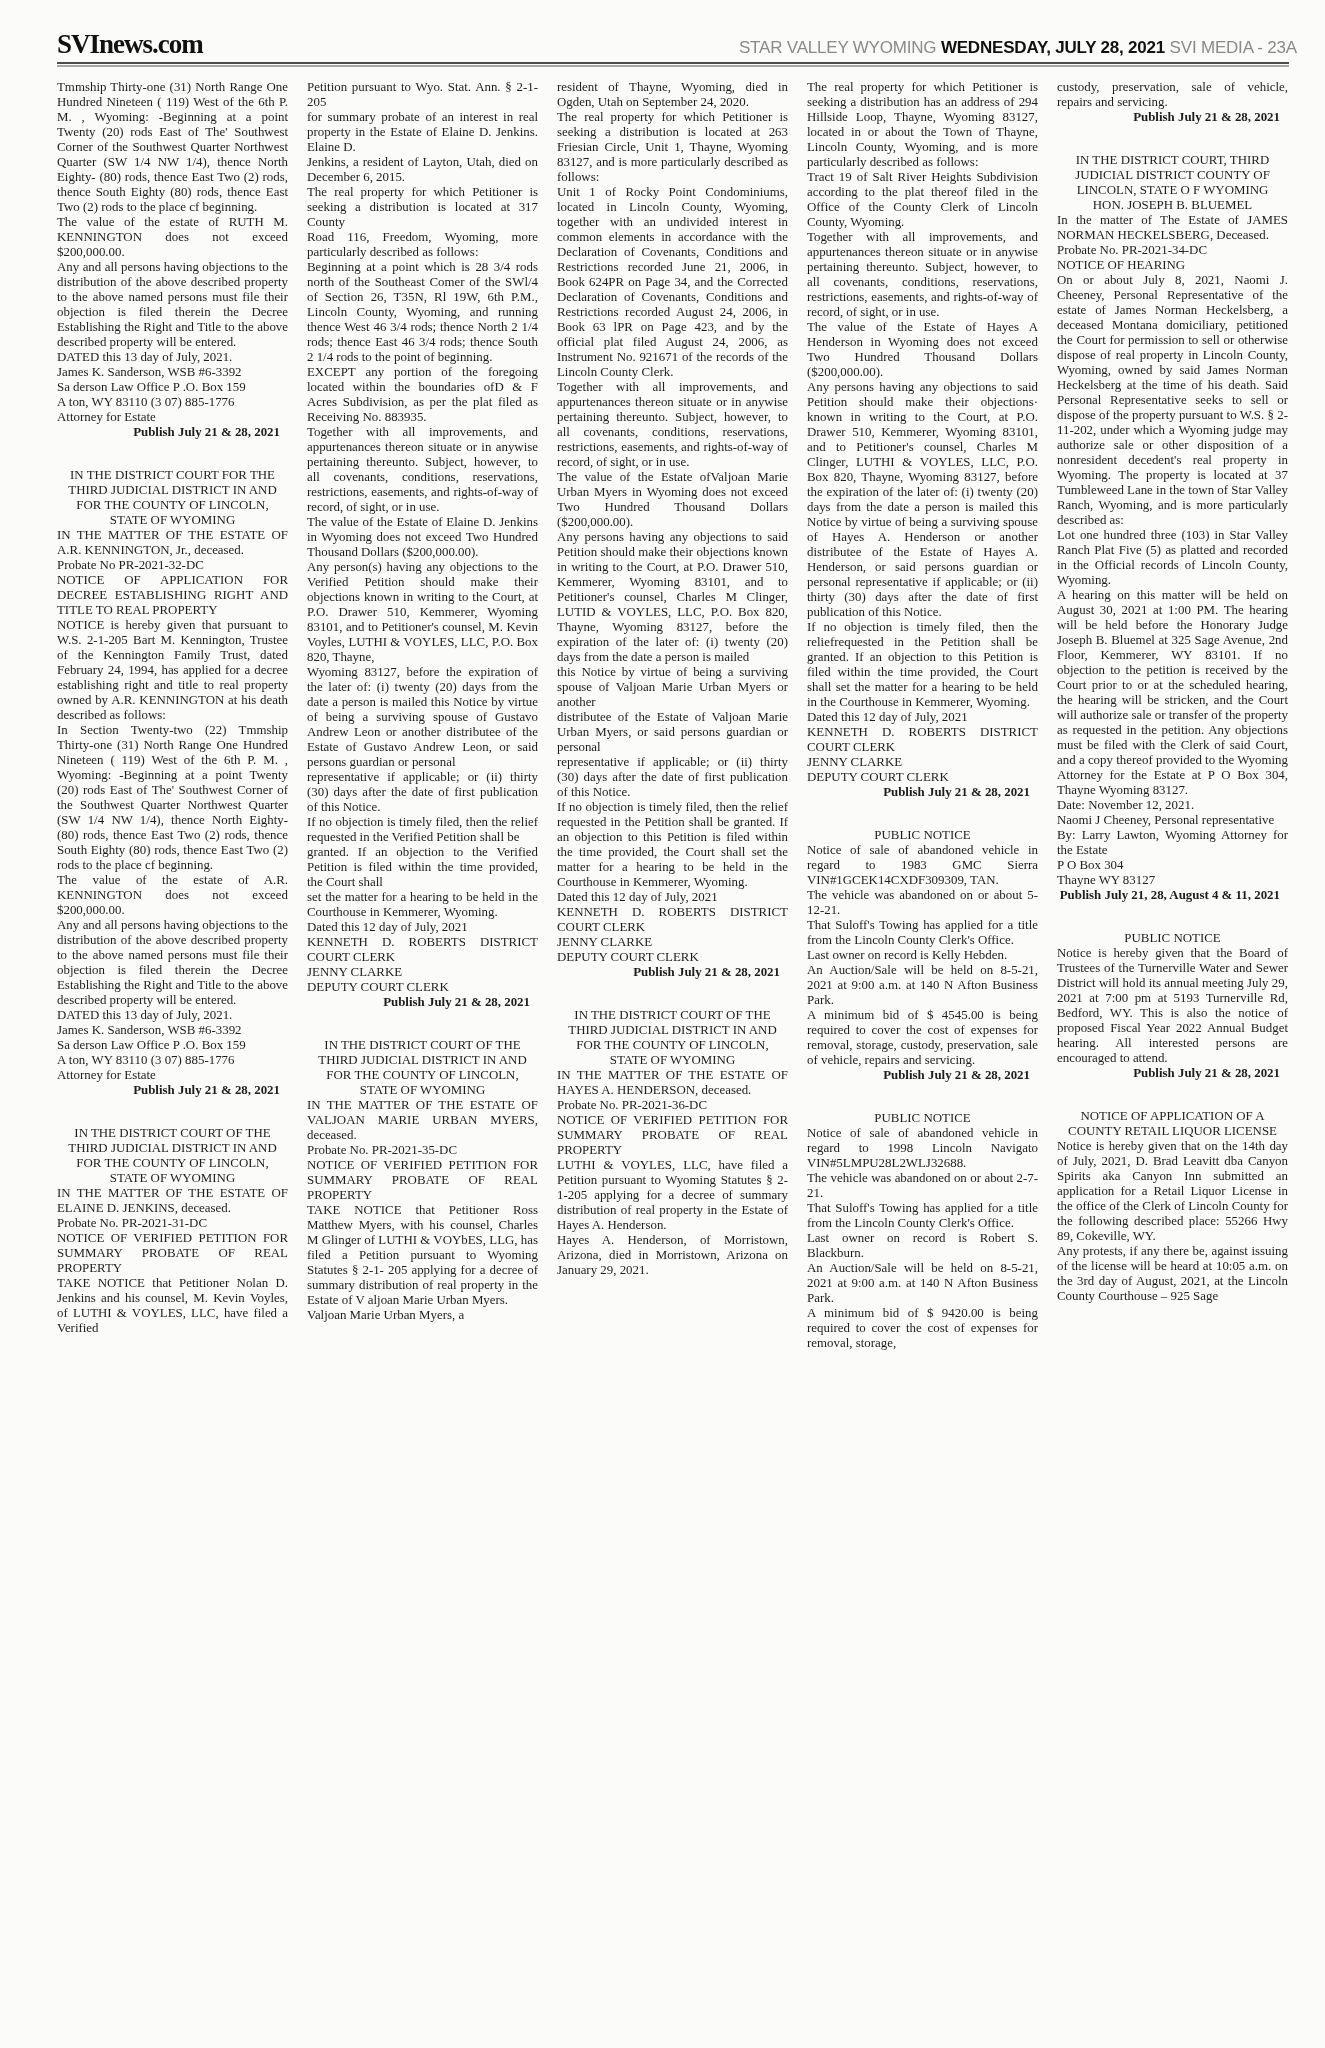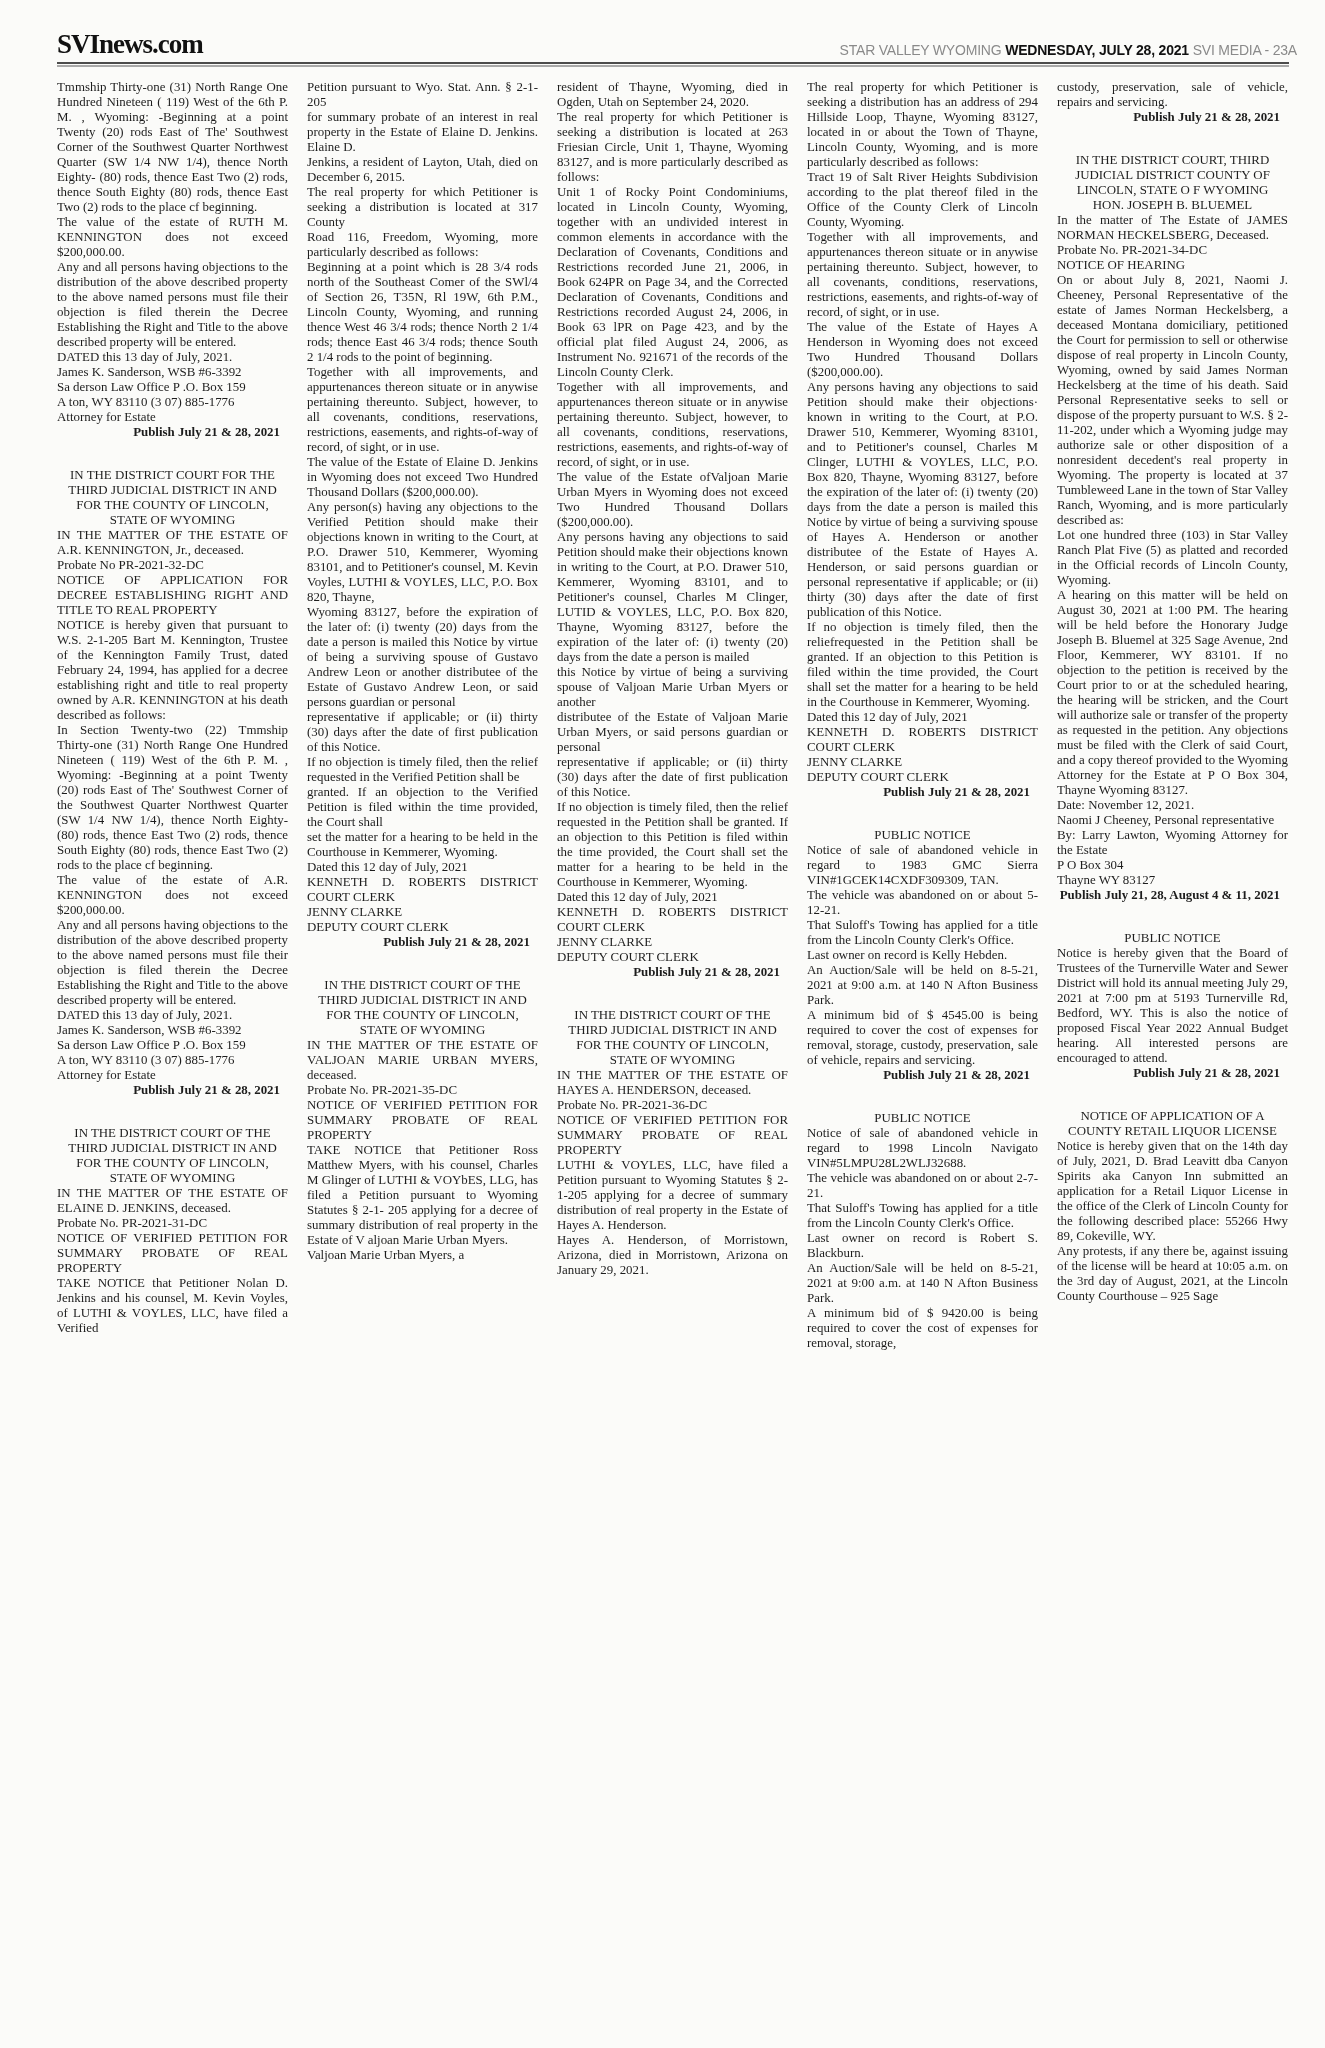--- a/index.html
+++ b/index.html
@@ -10,21 +10,21 @@
   }
   
   .masthead { position:absolute; top:34px; left:57px; right:28px; height:26px; }
   .logo {
     position:absolute; left:0; bottom:0;
     font-family:"Liberation Serif", serif; font-weight:bold;
     font-size:27px; letter-spacing:-1px; color:#111;
   }
   .mast-right {
     position:absolute; right:0; bottom:2px;
-    font-family:"Liberation Sans", sans-serif; font-size:14px;
+    font-family:"Liberation Sans", sans-serif; font-size:17px;
     letter-spacing:-0.2px; color:#8a8a8a; white-space:nowrap;
   }
   .mast-right .date { color:#111; font-weight:bold; }
   .rule-wrap { position:absolute; top:62px; left:57px; right:36px; }
   .rule-dark  { height:2px; background:#4c4c4c; }
   .rule-light { height:2px; background:#a9a9a9; margin-top:1px; }
   
   .cols {
     position:absolute; top:80px; left:57px;
     display:flex; gap:19px;
@@ -84,20 +84,21 @@
         <p class="b-p">NOTICE OF VERIFIED PETITION FOR SUMMARY PROBATE OF REAL PROPERTY</p>
         <p class="b-p">TAKE NOTICE that Petitioner Nolan D. Jenkins and his counsel, M. Kevin Voyles, of LUTHI &amp; VOYLES, LLC, have filed a Verified</p>
       </div>
     <div class="col">
         <p class="b-p">Petition pursuant to Wyo. Stat. Ann. § 2-1-205</p>
         <p class="b-p">for summary probate of an interest in real property in the Estate of Elaine D. Jenkins. Elaine D.</p>
         <p class="b-p">Jenkins, a resident of Layton, Utah, died on December 6, 2015.</p>
         <p class="b-p">The real property for which Petitioner is seeking a distribution is located at 317 County</p>
         <p class="b-p">Road 116, Freedom, Wyoming, more particularly described as follows:</p>
         <p class="b-p">Beginning at a point which is 28 3/4 rods north of the Southeast Comer of the SWl/4 of Section 26, T35N, Rl 19W, 6th P.M., Lincoln County, Wyoming, and running thence West 46 3/4 rods; thence North 2 1/4 rods; thence East 46 3/4 rods; thence South 2 1/4 rods to the point of beginning.</p>
+        <p class="b-p">EXCEPT any portion of the foregoing located within the boundaries ofD &amp; F Acres Subdivision, as per the plat filed as Receiving No. 883935.</p>
         <p class="b-p">Together with all improvements, and appurtenances thereon situate or in anywise pertaining thereunto. Subject, however, to all covenants, conditions, reservations, restrictions, easements, and rights-of-way of record, of sight, or in use.</p>
         <p class="b-p">The value of the Estate of Elaine D. Jenkins in Wyoming does not exceed Two Hundred Thousand Dollars ($200,000.00).</p>
         <p class="b-p">Any person(s) having any objections to the Verified Petition should make their objections known in writing to the Court, at P.O. Drawer 510, Kemmerer, Wyoming 83101, and to Petitioner's counsel, M. Kevin Voyles, LUTHI &amp; VOYLES, LLC, P.O. Box 820, Thayne,</p>
         <p class="b-p">Wyoming 83127, before the expiration of the later of: (i) twenty (20) days from the date a person is mailed this Notice by virtue of being a surviving spouse of Gustavo Andrew Leon or another distributee of the Estate of Gustavo Andrew Leon, or said persons guardian or personal</p>
         <p class="b-p">representative if applicable; or (ii) thirty (30) days after the date of first publication of this Notice.</p>
         <p class="b-p">If no objection is timely filed, then the relief requested in the Verified Petition shall be</p>
         <p class="b-p">granted. If an objection to the Verified Petition is filed within the time provided, the Court shall</p>
         <p class="b-p">set the matter for a hearing to be held in the Courthouse in Kemmerer, Wyoming.</p>
         <p class="b-p">Dated this 12 day of July, 2021</p>
         <p class="b-p">KENNETH D. ROBERTS DISTRICT COURT CLERK</p>

